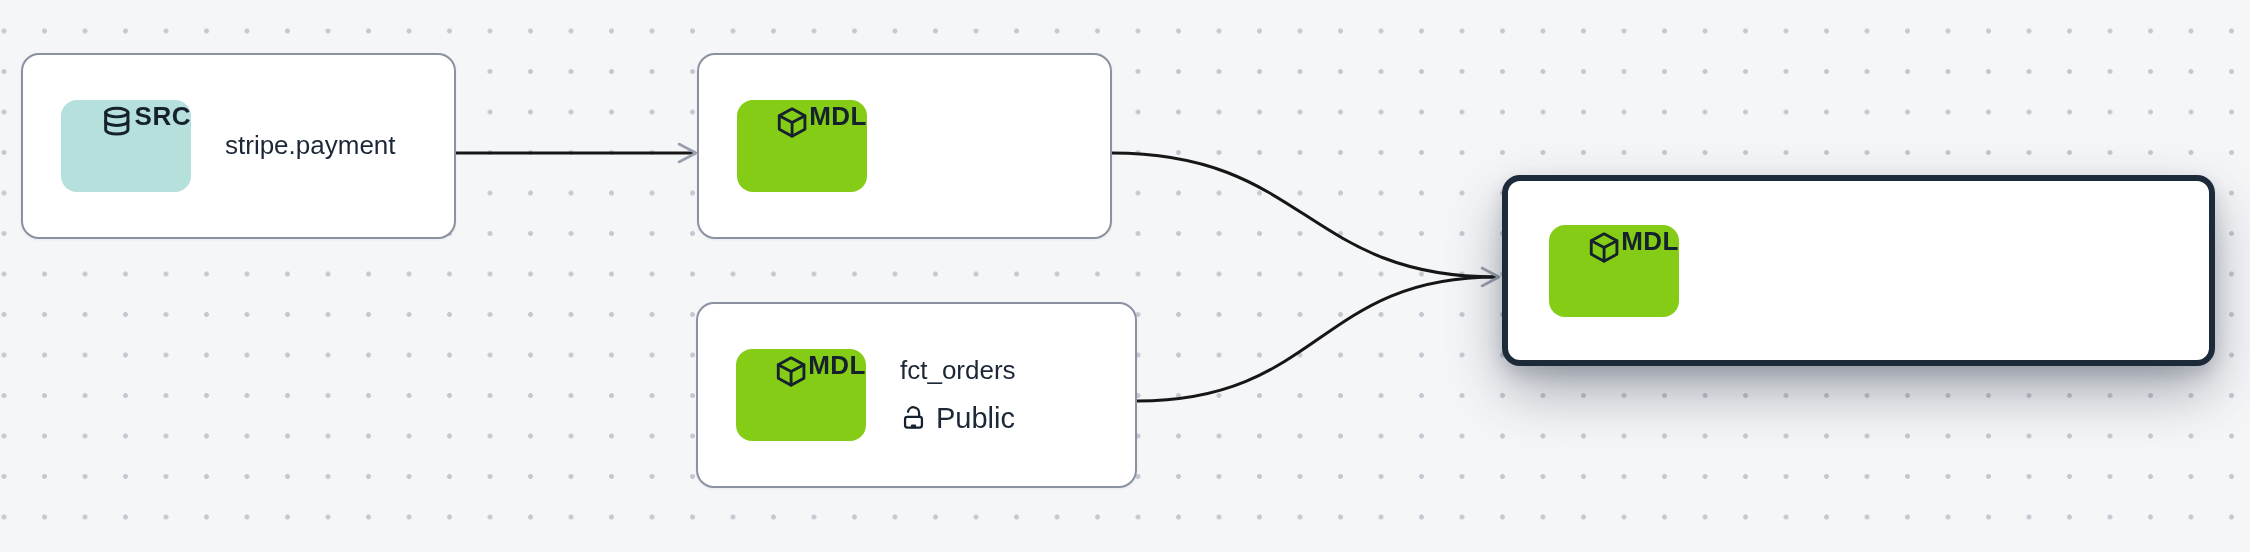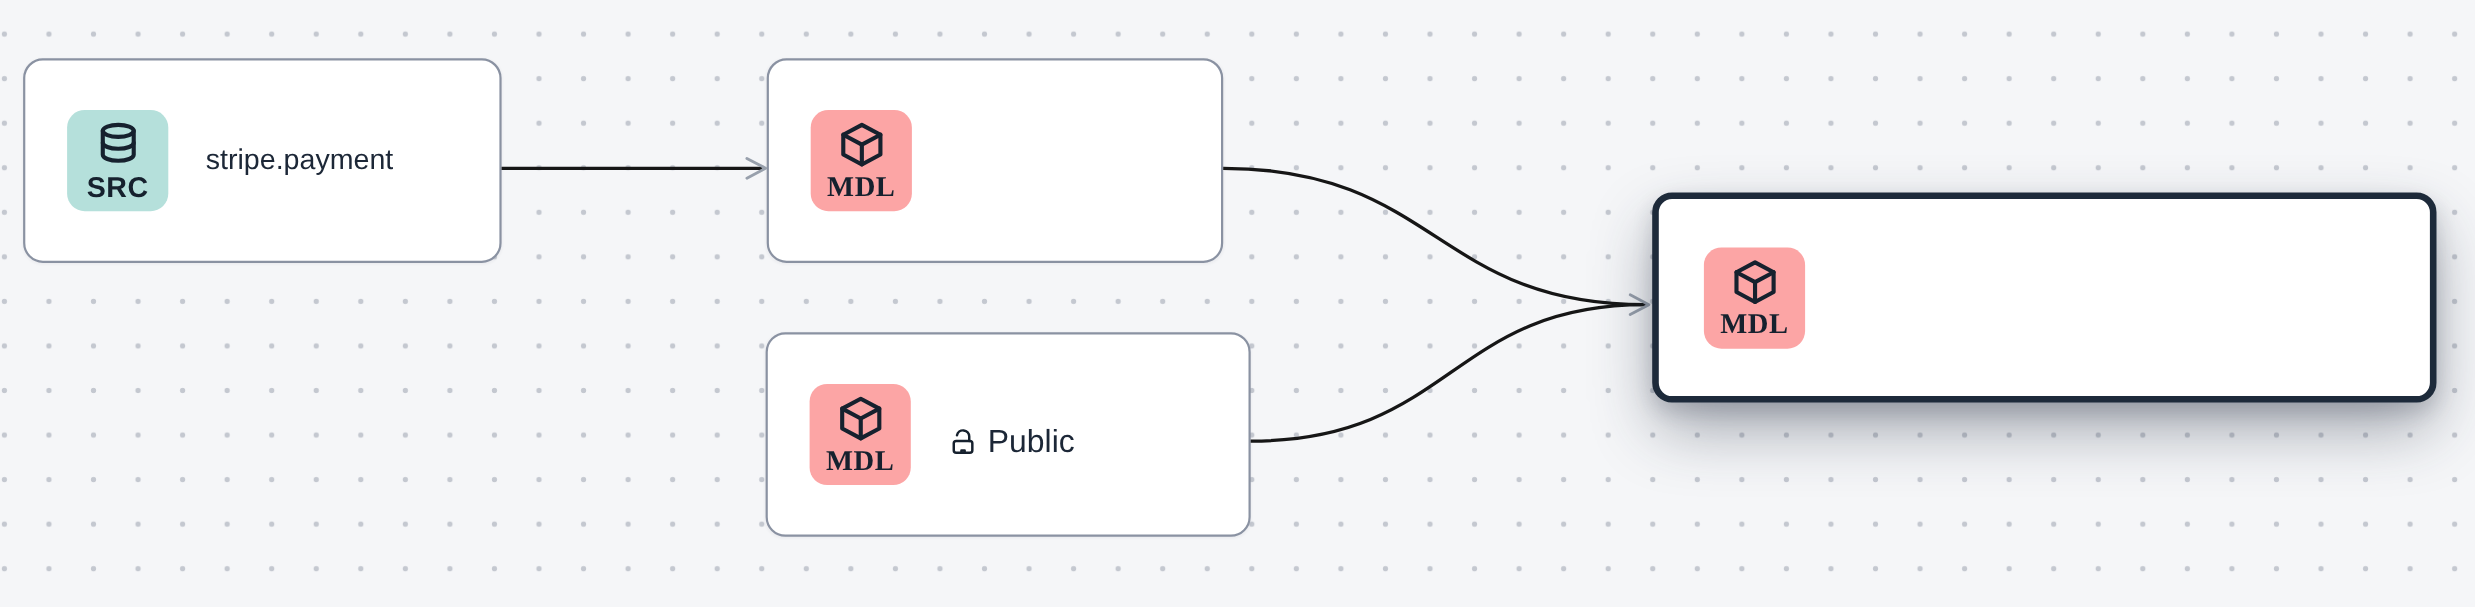--- a/index.html
+++ b/index.html
@@ -38,25 +38,25 @@
     box-shadow:0 26px 58px -4px rgba(35,45,65,0.42), 0 8px 18px rgba(35,45,65,0.16);
     z-index:4;
   }
   .node-stripe-payment{left:21px;top:53px;width:435px;height:186px;}
   .node-stg-payments{left:697px;top:53px;width:415px;height:186px;}
   .node-fct-orders{left:696px;top:302px;width:441px;height:186px;}
   .node-agg{left:1502px;top:175px;width:713px;height:191px;}
   .badge{
     width:92px;height:92px;border-radius:16px;
     margin-left:38px;flex:none;
-    display:flex;flex-direction:column;align-items:center;justify-content:center;
+    display:flex;flex-direction:row;align-items:flex-start;justify-content:center;padding-left:38px;
   }
   .node.selected .badge{margin-left:41px;}
   .badge.src{background:#b5e0db;}
-  .badge.mdl{background:#fca5a5;font-family:Liberation Serif, serif;}
+  .badge.mdl{background:#84cc16;}
   .badge svg{width:45px;height:45px;display:block;}
   .badge-label{
     font-size:26px;font-weight:700;letter-spacing:0.5px;
     color:#16212e;line-height:1;margin-top:3px;
   }
   .text-col{display:flex;flex-direction:column;margin-left:34px;min-width:0;}
   .title{
     font-size:26px;font-weight:400;color:#1c2737;line-height:1.2;
     white-space:nowrap;
   }
@@ -100,20 +100,21 @@
   <div class="node node-fct-orders">
     <div class="badge mdl">
       <svg viewBox="0 0 24 24">
         <path class="icon-stroke" d="M12 2.4 21 7.2v9.6L12 21.6 3 16.8V7.2z"></path>
         <path class="icon-stroke" d="M3 7.2 12 12l9-4.8"></path>
         <path class="icon-stroke" d="M12 12v9.6"></path>
       </svg>
       <span class="badge-label">MDL</span>
     </div>
     <div class="text-col">
+      <span class="title">fct_orders</span>
       <span class="access-row">
         <svg viewBox="0 0 24 24">
           <rect class="icon-stroke" x="4.5" y="10.5" width="15" height="9.5" rx="2"></rect>
           <path class="icon-stroke" d="M17 10.5V7a5 5 0 0 0-9.9-1"></path>
           <path class="icon-stroke" d="M10.7 20v-1.7h2.6V20"></path>
         </svg>
         <span>Public</span>
       </span>
     </div>
   </div>

